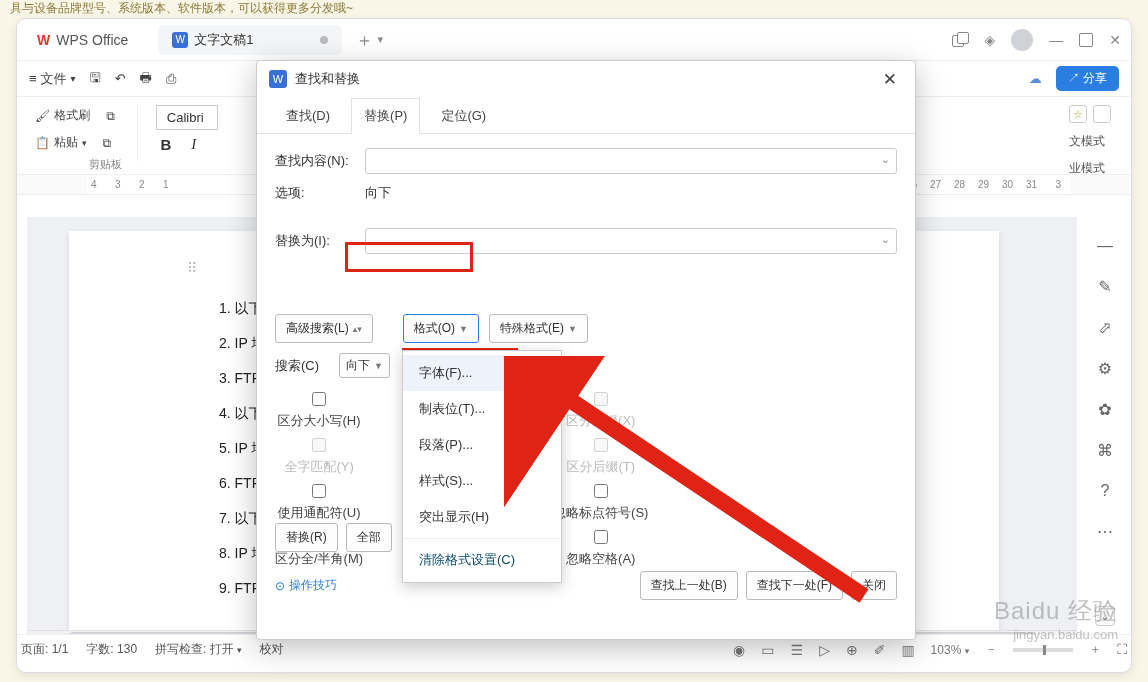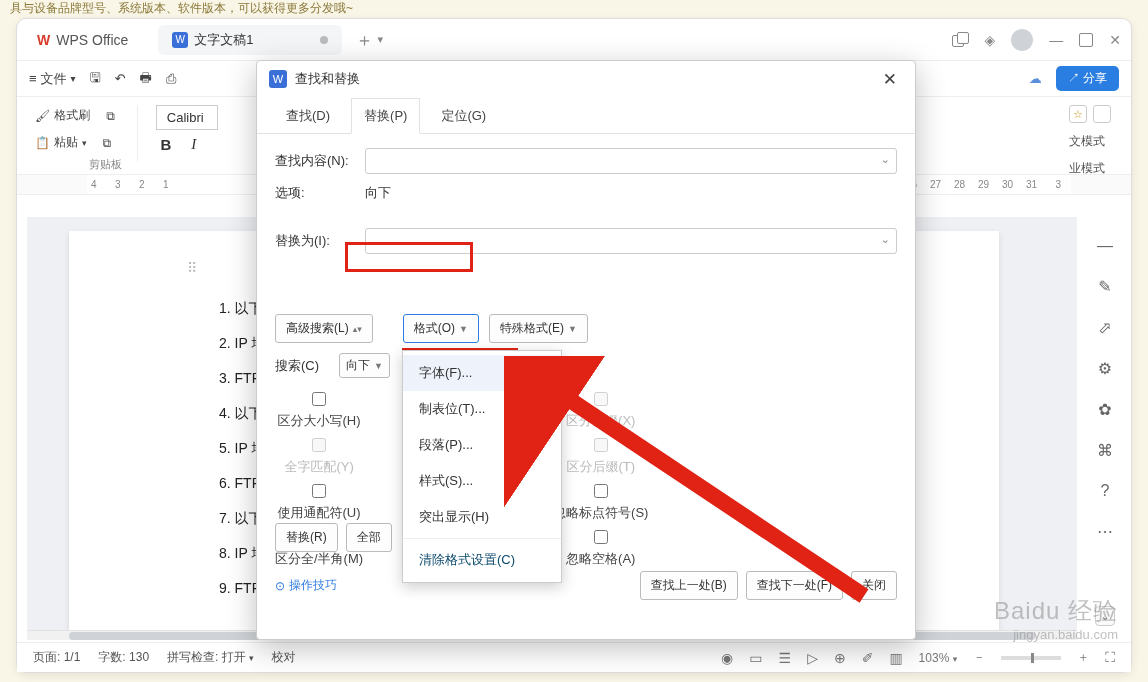--- a/index.html
+++ b/index.html
@@ -53,21 +53,21 @@
 .page { position: absolute; left: 42px; top: 14px; width: 930px; height: 500px; background: #fff; box-shadow: 0 2px 6px rgba(0,0,0,.1); padding: 60px 150px 20px 150px; font-size: 14px; line-height: 2.5; color: #222; }
 .page .item { white-space: nowrap; }
 
 .hscroll { position: absolute; left: 10px; right: 54px; bottom: 32px; height: 10px; background: #f1f1f1; border-top: 1px solid #e2e2e2; }
 .hscroll .thumb { position:absolute; left: 4%; width: 92%; top:1px; height:8px; background:#cfd2d6; border-radius:4px; }
 
 .right-rail { position: absolute; right: 6px; top: 198px; bottom: 38px; width: 40px; display: flex; flex-direction: column; align-items: center; gap: 22px; padding-top: 20px; color: #666; font-size: 16px; }
 .right-rail span { cursor: default; }
 .chev-down { margin-top: auto; margin-bottom: 8px; width:20px; height:20px; border:1px solid #ccc; border-radius:4px; display:flex; align-items:center; justify-content:center; font-size:11px; color:#666; background:#fafafa; }
 
-.statusbar { position: absolute; left: 0; right: 0; bottom: 0; height: 30px; border-top: 1px solid #eee; display: flex; align-items: center; padding: 0 16px; gap: 18px; font-size: 12px; color: #555; background: #fff; }
+.statusbar { position: absolute; left: 0; right: 0; bottom: 8px; height: 30px; border-top: 1px solid #eee; display: flex; align-items: center; padding: 0 4px; gap: 18px; font-size: 12px; color: #555; background: #fff; }
 .statusbar .right { margin-left: auto; display: flex; align-items: center; gap: 16px; color: #777; }
 .sb-icon { font-size: 14px; }
 
 
 .dialog { position: absolute; left: 256px; top: 60px; width: 660px; height: 580px; background: #fff; border: 1px solid #ccc; border-radius: 4px; box-shadow: 0 8px 30px rgba(0,0,0,.25); z-index: 50; }
 .dlg-title { height: 36px; display: flex; align-items: center; padding: 0 12px; font-size: 13px; color: #333; }
 .dlg-title .doc-icon { width: 18px; height: 18px; background: #3a6fd8; border-radius: 3px; color: #fff; display: inline-flex; align-items: center; justify-content: center; font-size: 11px; margin-right: 8px; }
 .dlg-close { margin-left: auto; font-size: 17px; color: #444; padding: 2px 6px; }
 .dlg-tabs { display: flex; gap: 8px; padding: 0 16px; border-bottom: 1px solid #e2e2e2; }
 .dlg-tab { padding: 8px 12px; font-size: 13px; color: #444; border: 1px solid transparent; position: relative; top: 1px; }

